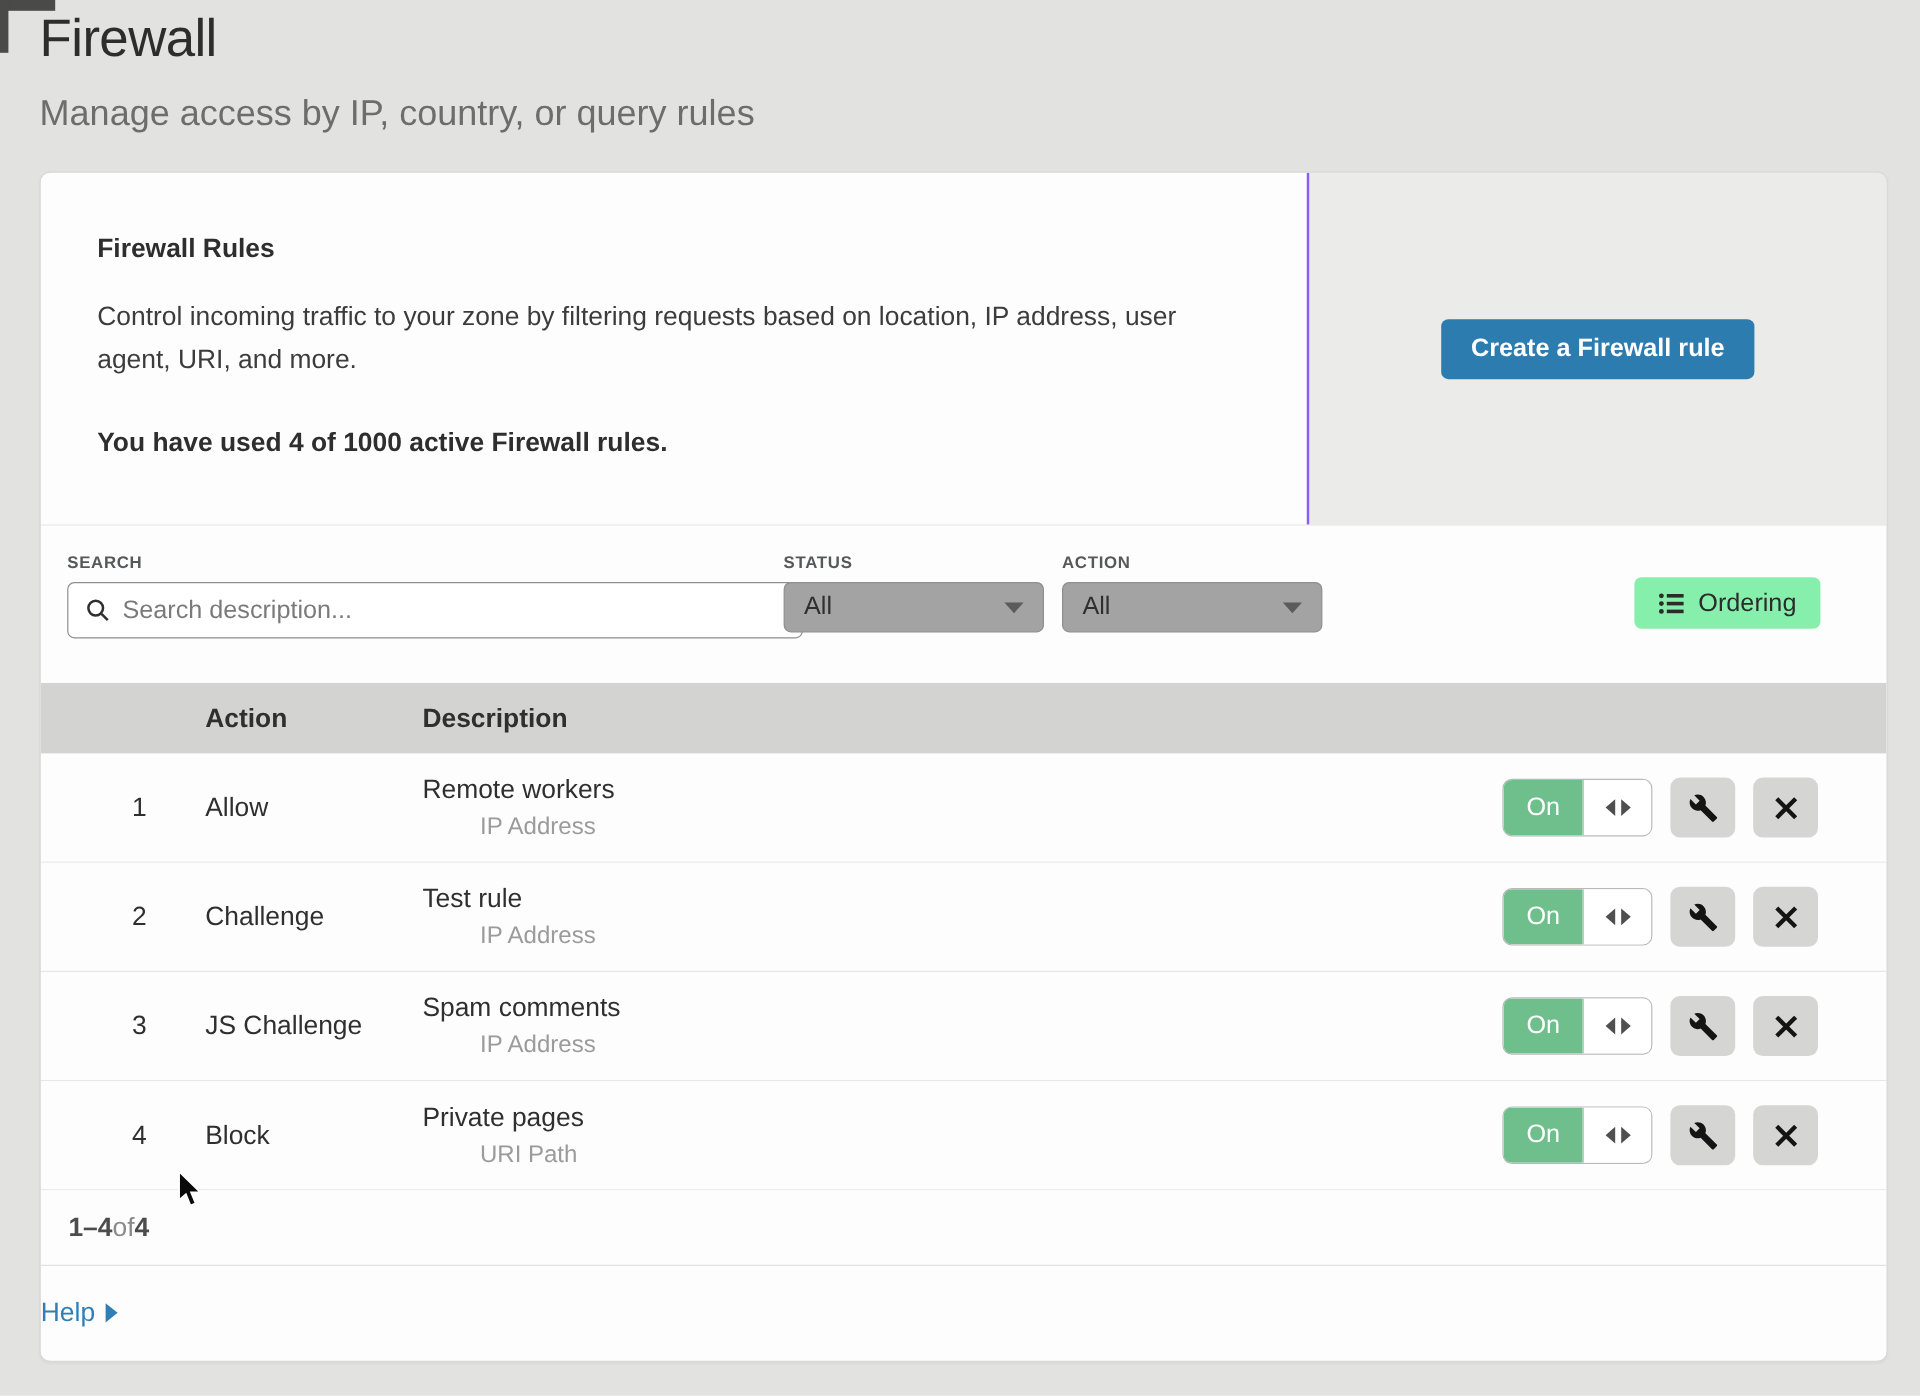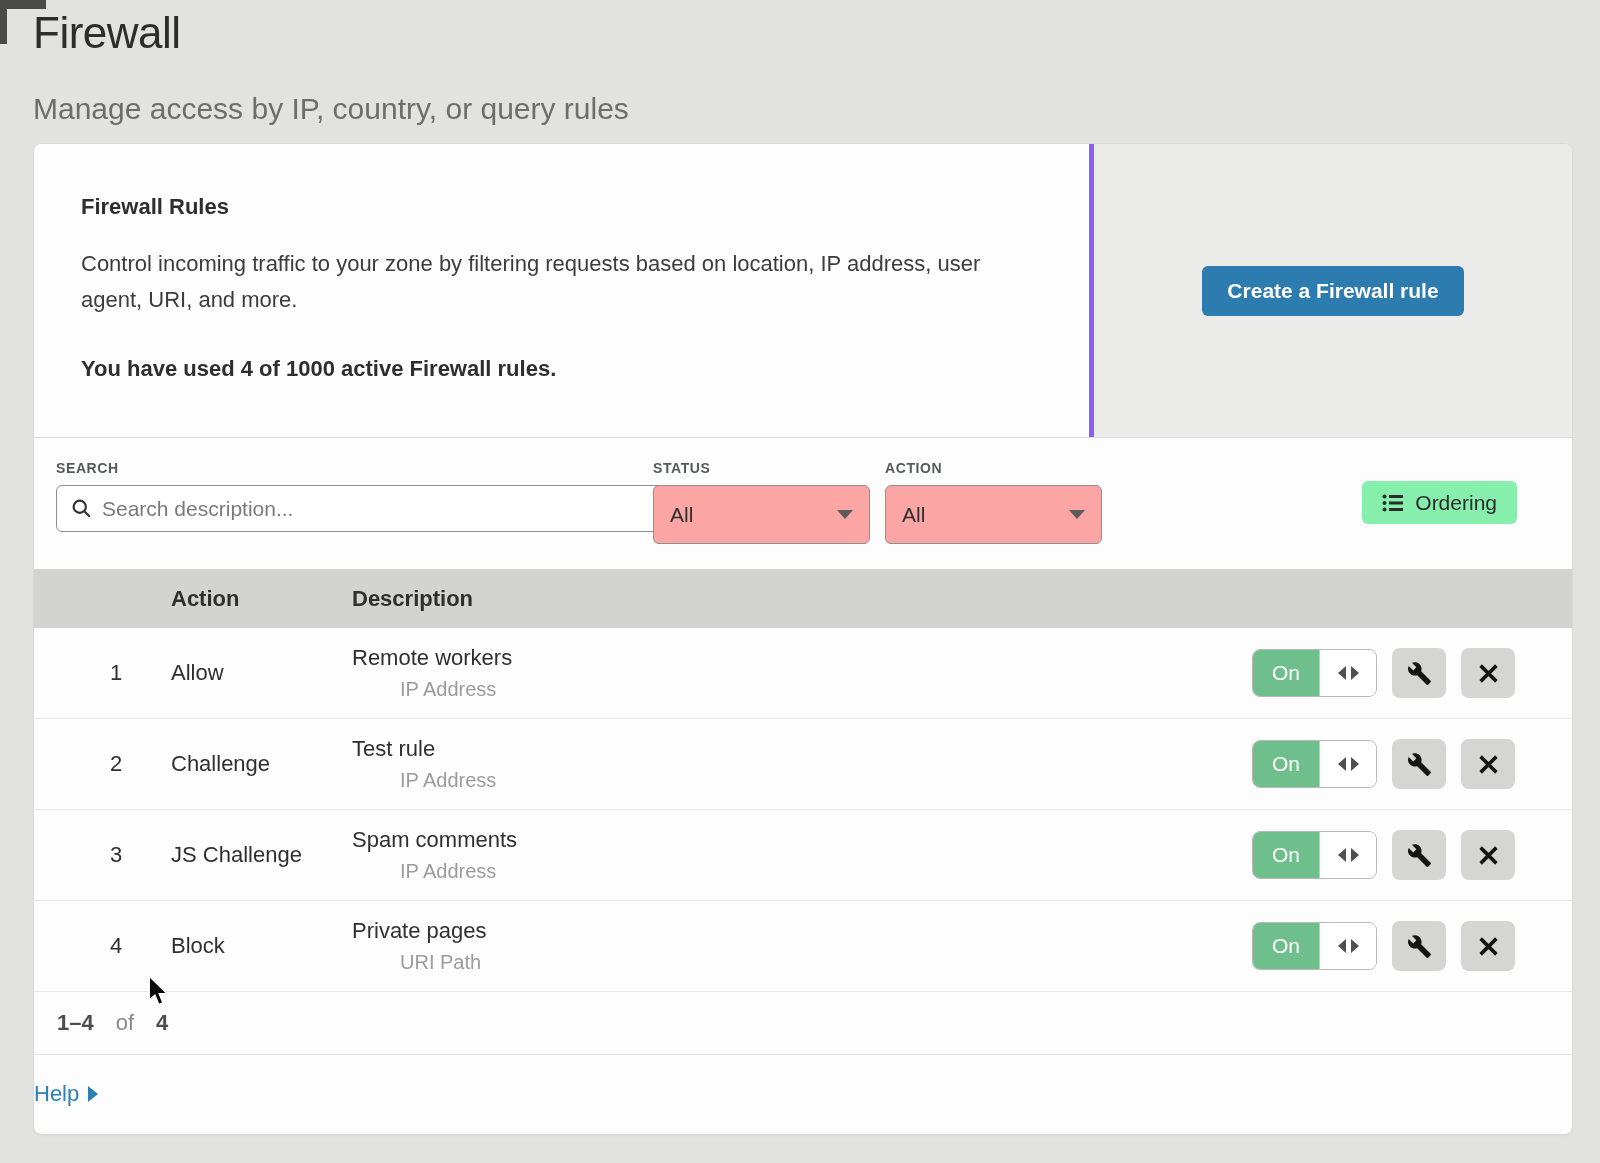--- a/index.html
+++ b/index.html
@@ -15,39 +15,39 @@
 
   
   .corner-h { position: absolute; left: 0; top: 0; width: 46px; height: 9px; background: #4a4a48; }
   .corner-v { position: absolute; left: 0; top: 0; width: 7px; height: 44px; background: #4a4a48; }
 
   .page-title {
     position: absolute; left: 33px; top: 8px;
     font-size: 44px; font-weight: 500; color: #2d2d2d; letter-spacing: -0.5px;
   }
   .page-subtitle {
-    position: absolute; left: 33px; top: 92px;
+    position: absolute; left: 33px; top: 78px;
     font-size: 30px; font-weight: 400; color: #6d6d6d;
   }
 
   .card {
     position: absolute; left: 33px; top: 143px; width: 1540px; height: 992px;
     background: #fdfdfd; border: 1px solid #d9d9d7; border-radius: 9px;
     overflow: hidden;
     box-shadow: 0 1px 2px rgba(0,0,0,0.04);
   }
 
   
   .top-section { display: flex; height: 294px; border-bottom: 1px solid #dcdcdc; }
   .top-left { flex: 1; padding: 50px 48px 0 47px; background: #fdfdfd; }
   .overview-heading { font-size: 22px; font-weight: 700; color: #2e2e2e; margin-bottom: 26px; }
   .overview-desc { font-size: 22px; color: #3c3c3c; line-height: 36px; max-width: 950px; }
   .overview-usage { font-size: 22px; font-weight: 700; color: #2e2e2e; margin-top: 38px; }
   .top-right {
-    width: 483px; background: #ebebe9; border-left: 5px solid #8b5cf6;
+    width: 483px; background: #ebebe9; border-left: 2px solid #8b5cf6;
     display: flex; align-items: center; justify-content: center;
   }
   .create-btn {
     background: #2c7cb0; color: #ffffff; border: none; border-radius: 6px;
     font-family: inherit; font-size: 21px; font-weight: 600;
     padding: 13px 25px; cursor: pointer;
   }
 
   
   .filters { position: relative; height: 131px; background: #fdfdfd; }
@@ -59,21 +59,21 @@
     display: flex; align-items: center; padding: 0 14px;
   }
   .input-wrap input {
     border: none; outline: none; flex: 1; font-family: inherit;
     font-size: 21px; color: #2f2f2f; background: transparent; margin-left: 10px;
   }
   .input-wrap input::placeholder { color: #7a7a7a; }
   .fgroup-status { left: 619px; }
   .fgroup-action { left: 851px; }
   .select-box {
-    width: 217px; height: 59px; background: #fca5a5; border: 1px solid #8f8f8f; border-radius: 6px;
+    width: 217px; height: 42px; background: #a3a3a3; border: 1px solid #8f8f8f; border-radius: 6px;
     display: flex; align-items: center; justify-content: space-between;
     padding: 0 16px; font-size: 21px; color: #2f2f2f; cursor: pointer;
   }
   .chev-down {
     width: 0; height: 0; border-left: 8px solid transparent; border-right: 8px solid transparent;
     border-top: 9px solid #5b5b5b;
   }
   .ordering-btn {
     position: absolute; right: 55px; top: 43px;
     height: 43px; background: #86efac; border: none; border-radius: 6px;
@@ -118,21 +118,21 @@
     width: 54px; height: 50px; background: #d5d5d3; border: none; border-radius: 8px;
     display: flex; align-items: center; justify-content: center; cursor: pointer;
   }
 
   
   .pagination {
     height: 63px; display: flex; align-items: center; padding-left: 23px;
     border-bottom: 1px solid #e2e2e0; font-size: 22px; background: #fdfdfd;
   }
   .pg-strong { font-weight: 700; color: #4c4c4c; }
-  .pg-of { color: #8a8a8a; margin: 0 22px; }
+  .pg-of { color: #8a8a8a; margin: 0 0; }
   .help-row { height: 78px; display: flex; align-items: center; justify-content: flex-start; padding-right: 62px; background: #fdfdfd; }
   .help-link { display: flex; align-items: center; gap: 9px; color: #2f7fb5; font-size: 22px; text-decoration: none; cursor: pointer; }
   .help-arrow { width: 0; height: 0; border-top: 8px solid transparent; border-bottom: 8px solid transparent; border-left: 10px solid #2f7fb5; }
 
   .cursor { position: absolute; left: 146px; top: 976px; pointer-events: none; }
 </style>
 </head>
 <body>
 
 <div class="screen">

